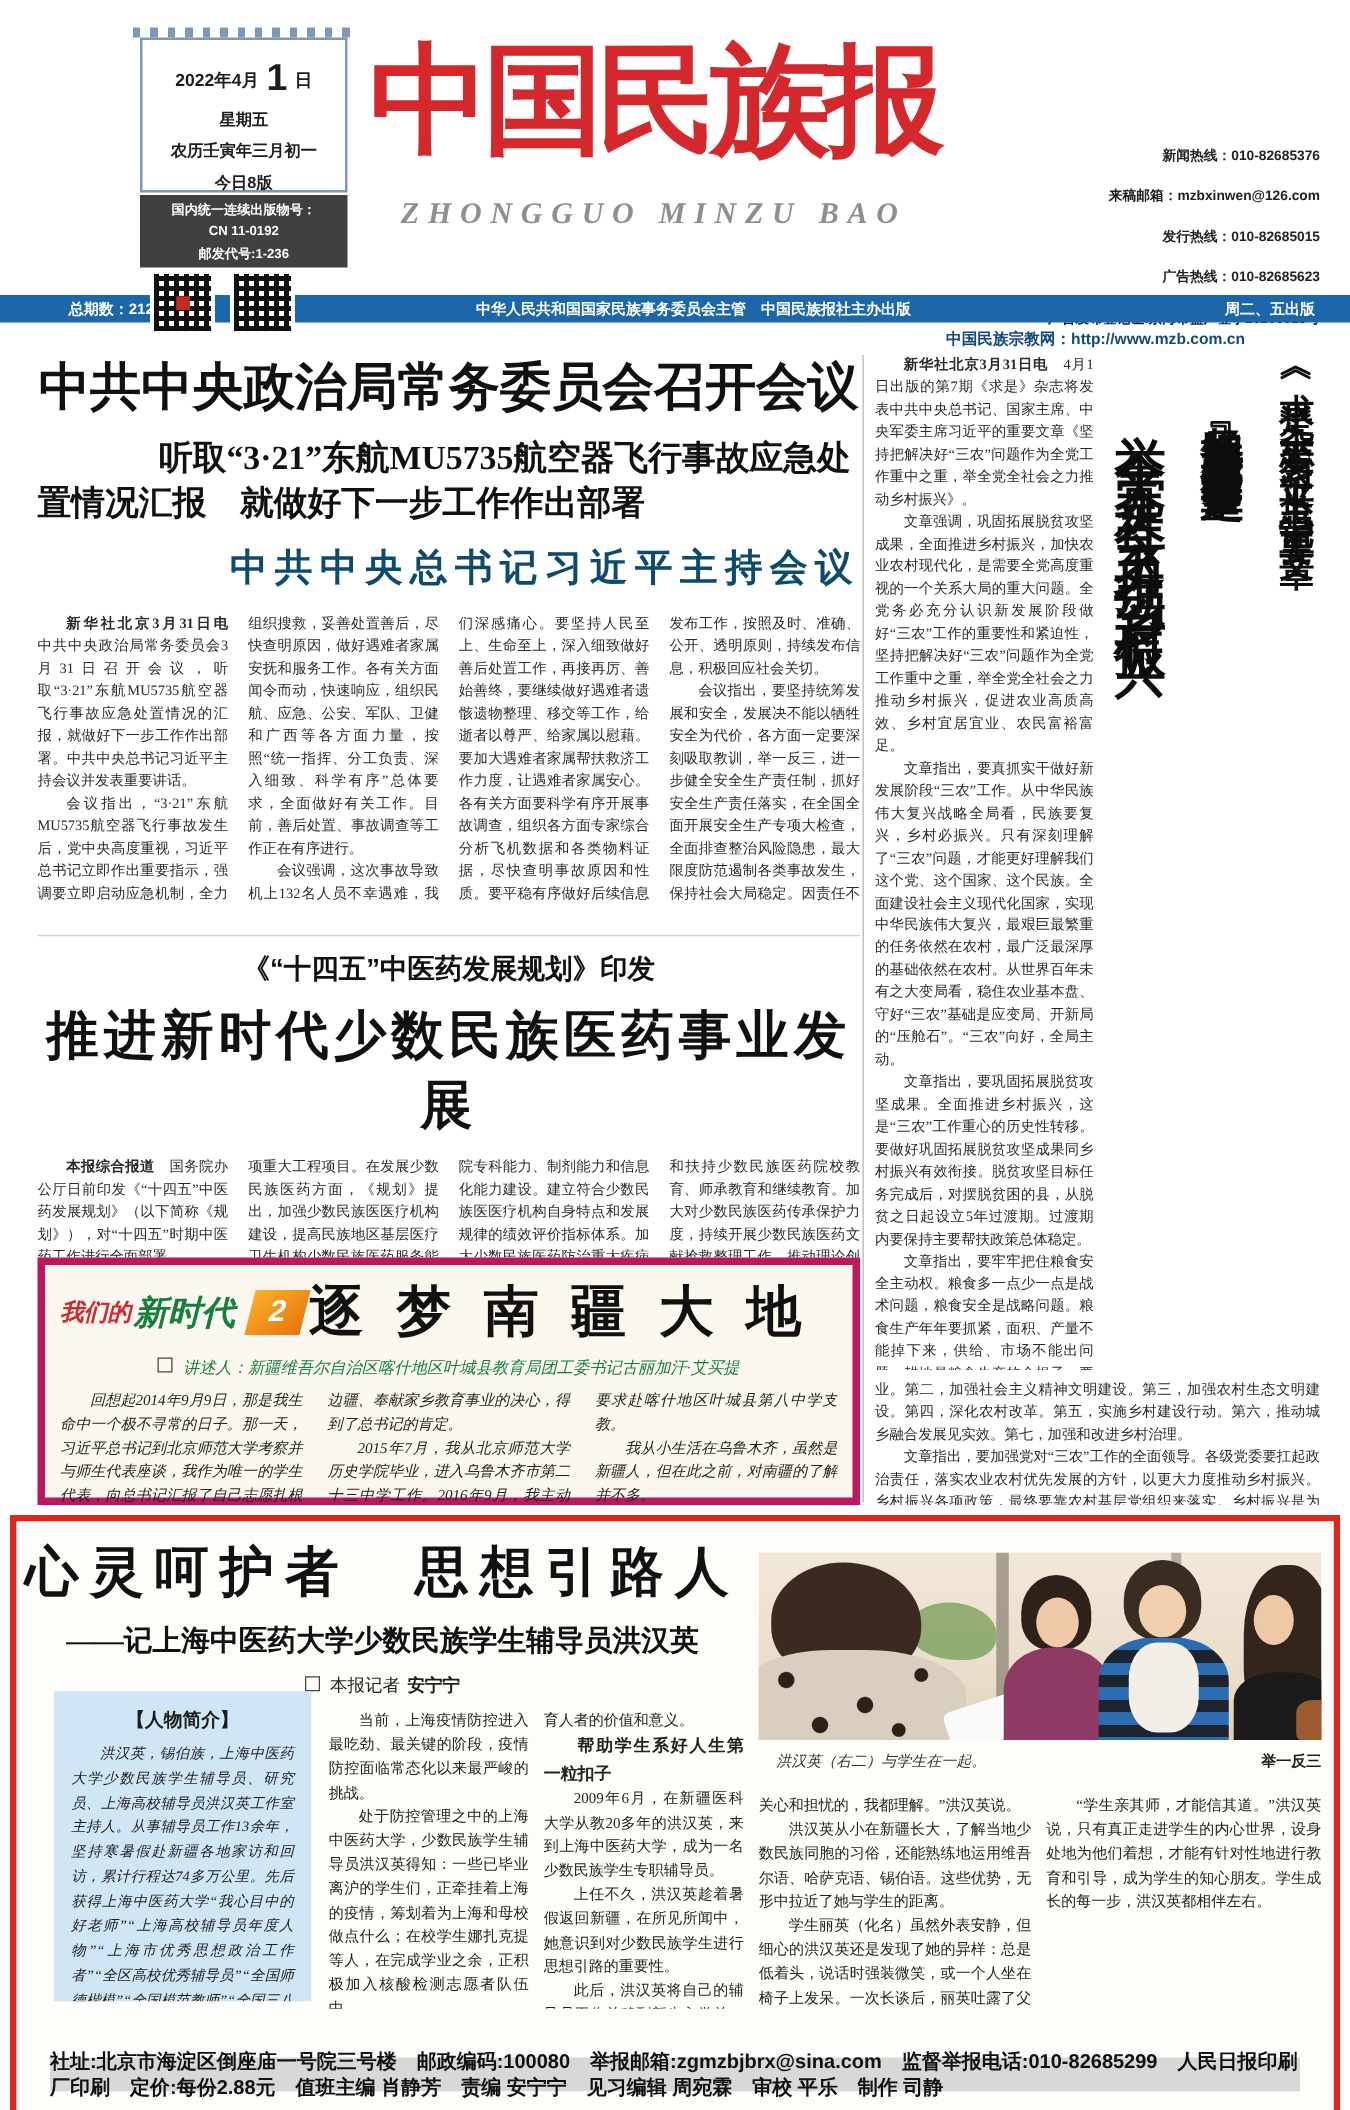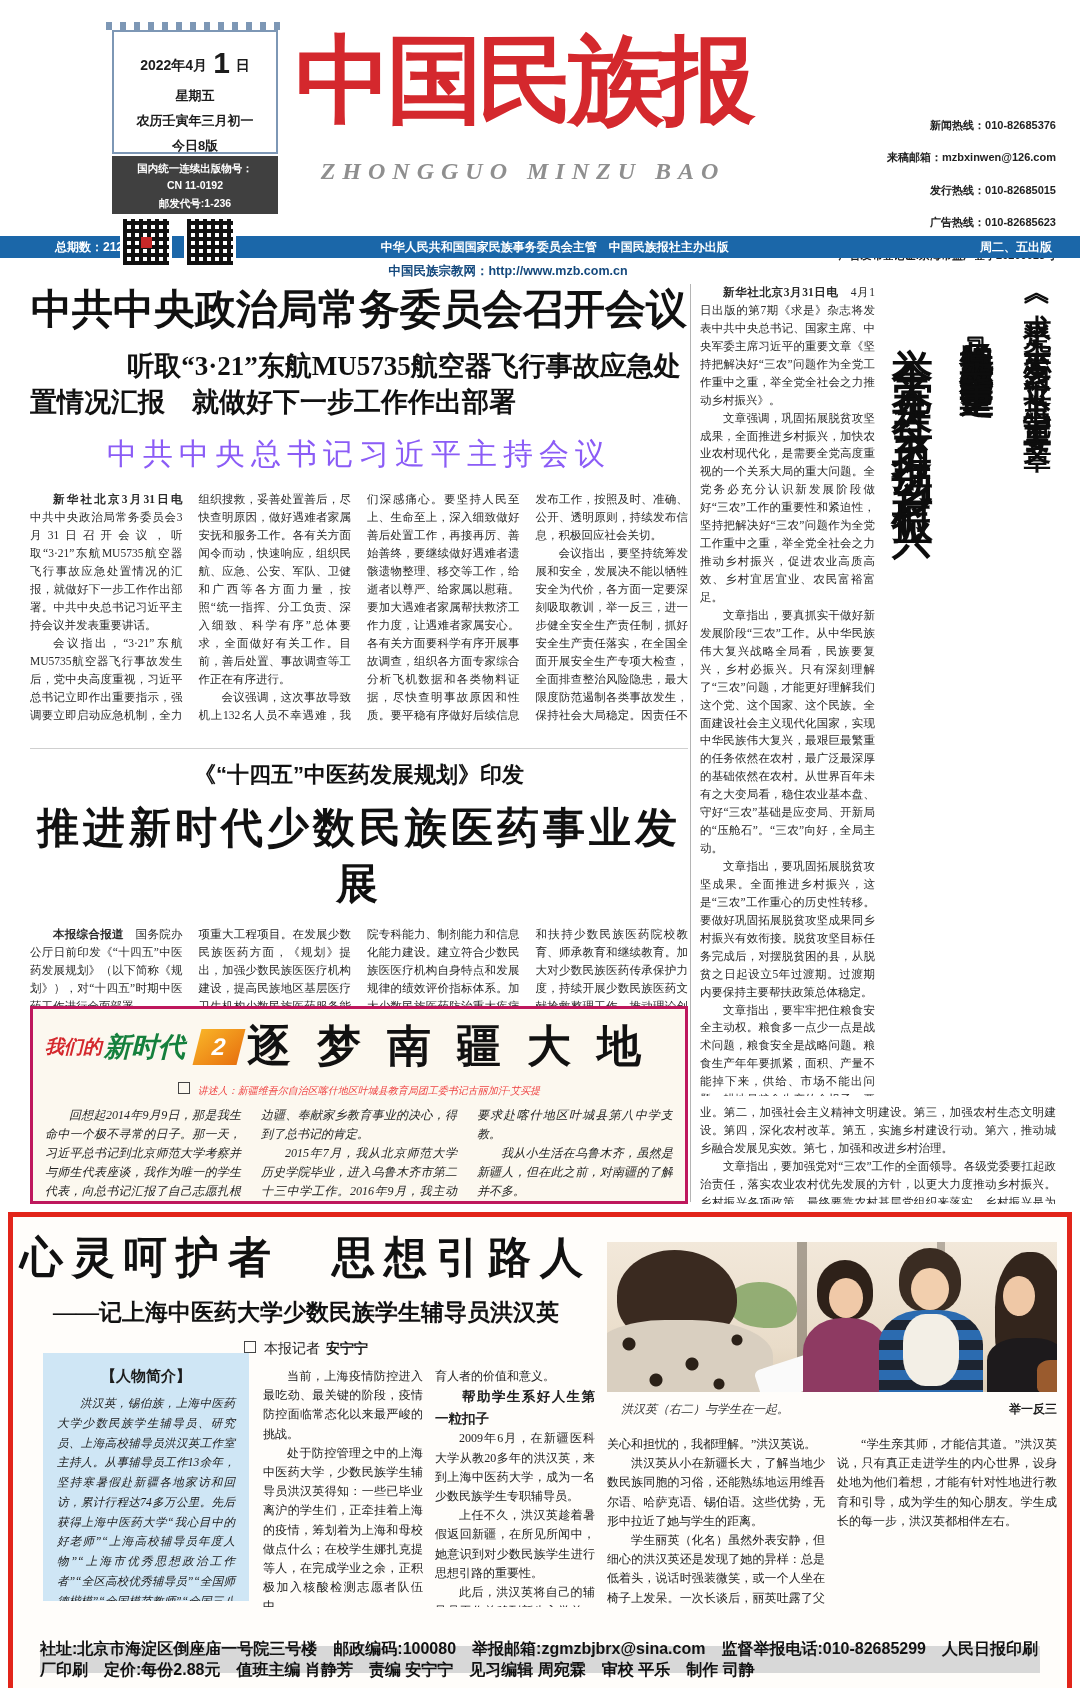--- a/index.html
+++ b/index.html
@@ -27,58 +27,58 @@
   .pinyin{position:absolute;left:288px;top:158px;width:470px;text-align:center;color:#8f8f8f;
           font-style:italic;font-weight:bold;font-size:24px;letter-spacing:7px;font-family:"Liberation Serif",serif;}
   .contacts{position:absolute;right:24px;top:104px;text-align:right;font-family:"Liberation Sans",sans-serif;
             font-weight:bold;font-size:11px;line-height:1.95;color:#222;}
   .blue-bar{position:absolute;left:0;top:236px;width:1080px;height:22px;background:#1b67a9;color:#fff;
             font-family:"Liberation Sans",sans-serif;font-weight:bold;font-size:12px;
             display:flex;align-items:center;}
   .bar-left{margin-left:55px;}
   .bar-center{flex:1;text-align:center;}
   .bar-right{margin-right:28px;}
-  .website{position:absolute;left:0;top:263px;width:996px;text-align:center;color:#14497d;
-           font-family:"Liberation Sans",sans-serif;font-weight:bold;font-size:12.5px;margin-left:10px;}
+  .website{position:absolute;left:0;top:263px;width:996px;text-align:right;color:#14497d;
+           font-family:"Liberation Sans",sans-serif;font-weight:bold;font-size:12.5px;}
 
   
   .v-divider{position:absolute;left:690px;top:284px;height:918px;border-left:1px solid #b4b4b4;}
   .h-rule{position:absolute;left:30px;top:748px;width:658px;border-top:1px solid #cfcfcf;}
 
   
   .a1{position:absolute;left:30px;top:282px;width:658px;}
   .a1-h1{font-family:"Liberation Sans",sans-serif;font-weight:900;font-size:41px;text-align:center;
          margin:0;letter-spacing:0px;color:#111;}
   .a1-deck{font-size:27px;font-weight:bold;line-height:1.32;margin:12px 0 0 0;text-indent:3.6em;color:#111;}
-  .a1-h2{font-family:"Liberation Sans",sans-serif;font-weight:normal;font-size:30px;text-align:center;
-         margin:14px 0 0 0;letter-spacing:6px;color:#8b5cf6;}
+  .a1-h2{font-family:"Liberation Sans",sans-serif;font-weight:bold;font-size:30px;text-align:right;
+         margin:14px 0 0 0;letter-spacing:6px;color:#0c4a6e;}
   .body-cols{margin-top:16px;column-gap:16px;font-size:11.5px;line-height:1.56;text-align:justify;overflow:hidden;color:#2a2a2a;}
   .cols4{column-count:4;}
   .a1 .body-cols{height:242px;}
   p.para{margin:0;text-indent:2em;text-align:justify;}
   p.noindent{text-indent:0;}
 
   
   .a3{position:absolute;left:30px;top:760px;width:658px;}
   .a3-kicker{text-align:center;font-size:22px;font-weight:bold;font-family:"Liberation Sans",sans-serif;margin:0;color:#111;}
   .a3-h1{text-align:center;font-size:42px;font-weight:900;margin:10px 0 0 0;letter-spacing:4px;color:#111;}
   .a3 .body-cols{height:138px;margin-top:14px;}
 
   
   .a4{position:absolute;left:30px;top:1006px;width:658px;height:198px;background:#fcf8ef;
-      border:3px solid #be185d;box-sizing:border-box;padding:8px 12px;}
+      border:6px solid #be185d;box-sizing:border-box;padding:8px 12px;}
   .a4-head{display:flex;align-items:center;}
   .badge{display:flex;align-items:center;}
   .badge-our{color:#d4282d;font-weight:bold;font-style:italic;font-size:19px;}
   .badge-script{color:#15803d;font-weight:900;font-style:italic;font-size:27px;margin-left:2px;}
   .badge-num{display:inline-block;margin-left:12px;width:44px;height:36px;line-height:36px;text-align:center;
              background:linear-gradient(135deg,#f8b227,#e8720f);color:#fff;font-weight:900;font-size:24px;
              font-family:"Liberation Sans",sans-serif;transform:skewX(-14deg);}
   .a4-h1{flex:1;text-align:center;font-size:44px;font-weight:900;letter-spacing:26px;margin:0;color:#111;}
-  .a4-byline{text-align:center;font-style:italic;font-size:10px;margin-top:6px;color:#ef4444;}
+  .a4-byline{text-align:center;font-style:italic;font-size:13px;margin-top:6px;color:#15803d;}
   .sq-icon{display:inline-block;width:10px;height:10px;border:1.5px solid #444;margin-right:8px;vertical-align:0;}
   .a4-body{margin-top:8px;height:100px;column-count:3;column-gap:20px;font-size:12px;line-height:1.58;
            font-style:italic;overflow:hidden;text-align:justify;color:#222;}
 
   
   .a2{position:absolute;left:700px;top:284px;width:356px;}
   .a2-top{display:flex;height:812px;overflow:hidden;}
   .a2-body{width:176px;font-size:11.5px;line-height:1.56;overflow:hidden;text-align:justify;color:#2a2a2a;}
   .vcol{writing-mode:vertical-rl;font-family:"Liberation Sans",sans-serif;font-weight:900;color:#0d0d0d;overflow:hidden;}
   .a2-col2{width:60px;font-size:41px;letter-spacing:13px;padding-top:30px;margin-left:6px;}

